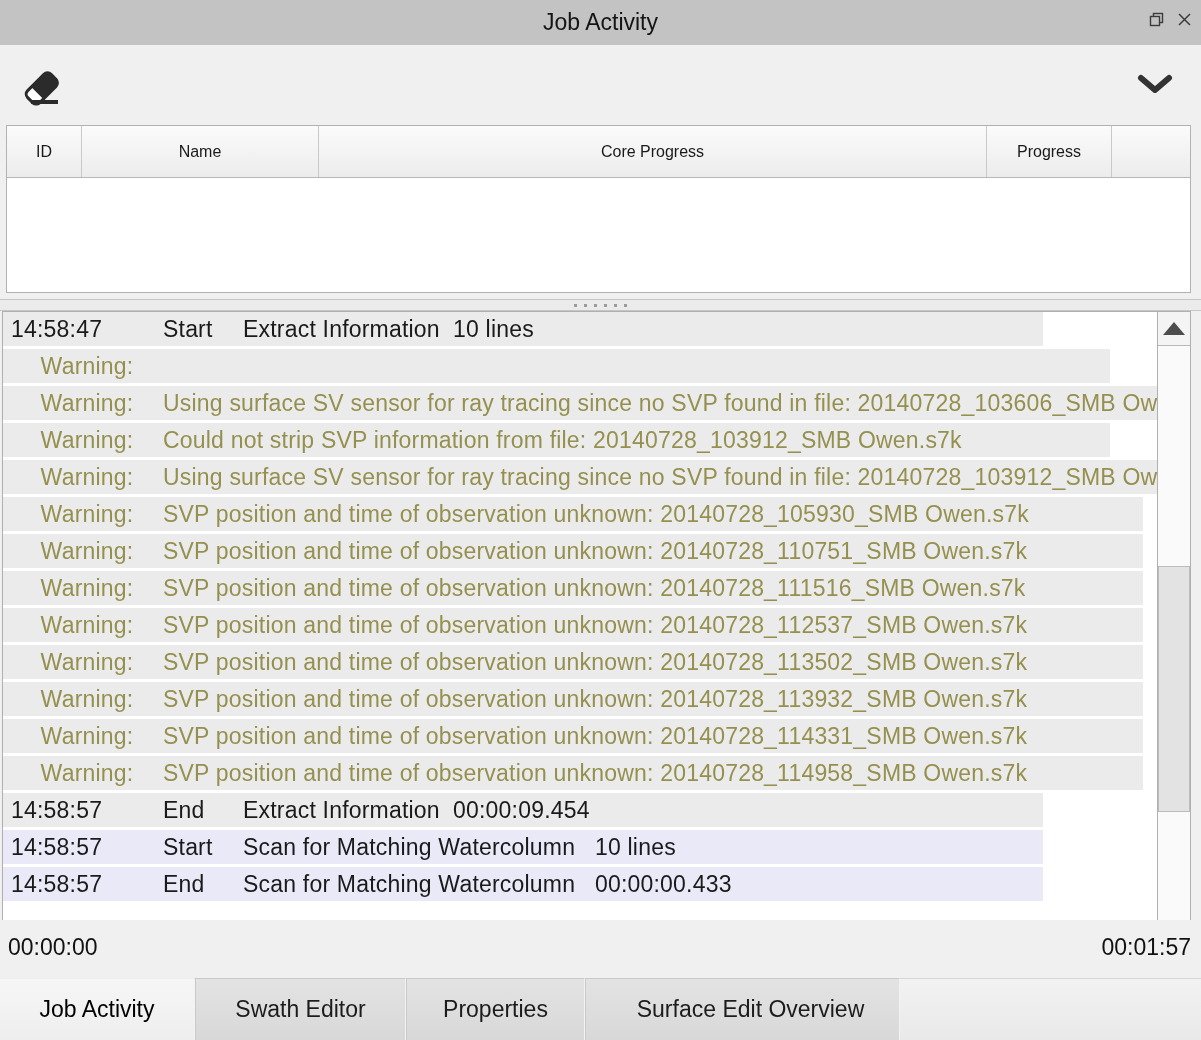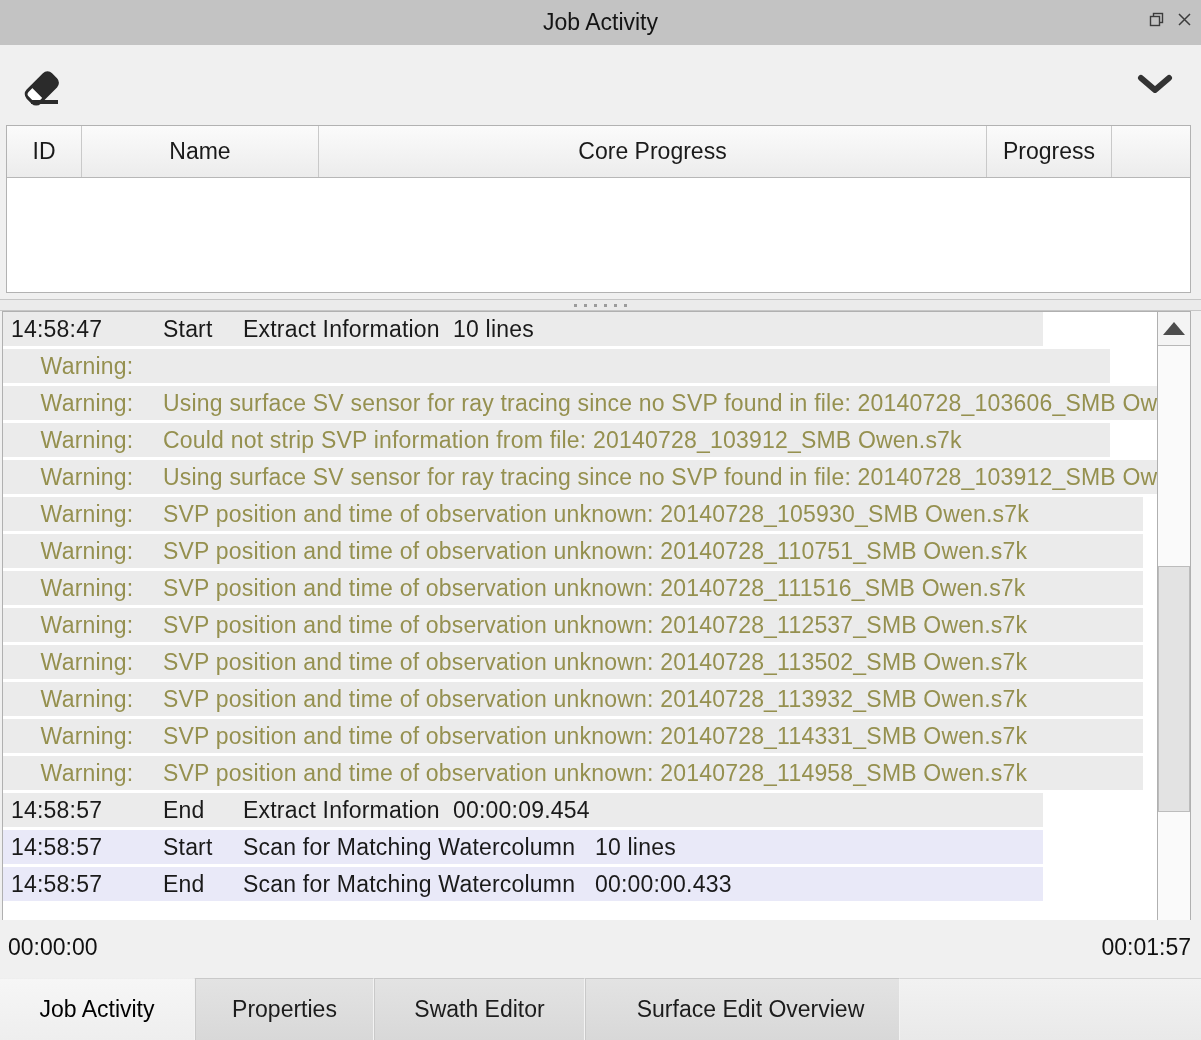--- a/index.html
+++ b/index.html
@@ -32,21 +32,21 @@
   .btn-expand { right:24px; top:24px; width:44px; height:32px; }
 
   
   .jobs-table {
     position:absolute; left:6px; top:125px; width:1185px; height:168px;
     border:1px solid #b2b2b2; background:#fff;
   }
   .jobs-header { display:flex; height:52px; background:linear-gradient(180deg,#fbfbfb,#ececec); border-bottom:1px solid #b7b7b7; }
   .jobs-header .hcell {
     display:flex; align-items:center; justify-content:center;
-    font-size:23px; color:#1a1a1a; border-right:1px solid #c9c9c9; height:100%;
+    font-size:16px; color:#1a1a1a; border-right:1px solid #c9c9c9; height:100%;
   }
   .jobs-header .hcell:last-child { border-right:none; }
   .jobs-body { background:#fff; height:114px; }
 
   
   .splitter {
     position:absolute; left:0; top:299px; width:1201px; height:12px;
     background:#ebebeb; border-top:1px solid #c6c6c6; border-bottom:1px solid #c6c6c6;
     display:flex; align-items:center; justify-content:center; gap:7px;
   }
@@ -231,24 +231,24 @@
 
   <div class="status-row">
     <span class="timer timer-left">00:00:00</span>
     <span class="timer timer-right">00:01:57</span>
   </div>
 
   <div class="tabbar" id="tabbar">
       <div class="tab active" style="width: 195px;">
         <span>Job Activity</span>
       </div>
+      <div class="tab" style="width: 211px;">
+        <span>Swath Editor</span>
+      </div>
       <div class="tab" style="width: 179px;">
         <span>Properties</span>
       </div>
-      <div class="tab" style="width: 211px;">
-        <span>Swath Editor</span>
-      </div>
       <div class="tab" style="width: 315px; padding-left: 16px;">
         <span>Surface Edit Overview</span>
       </div>
     </div>
 
 </div>
 
 </body></html>

